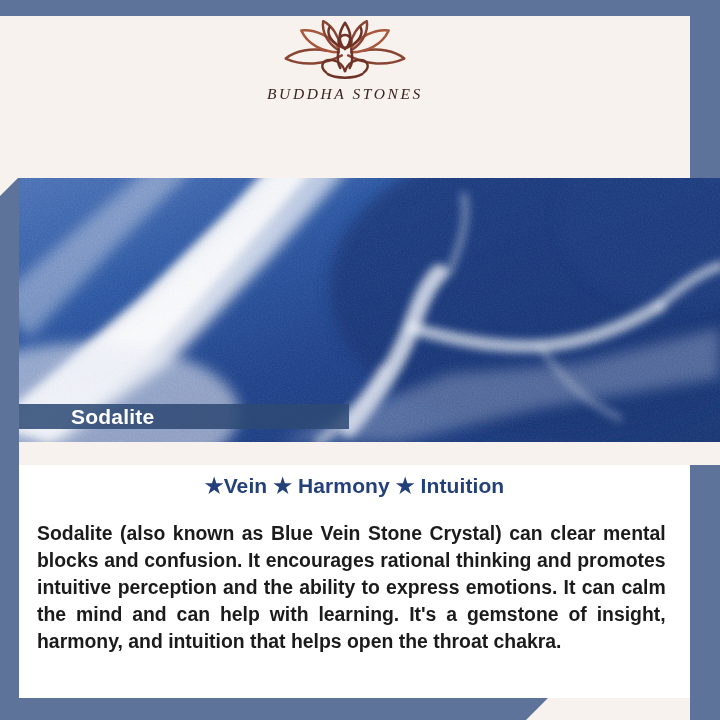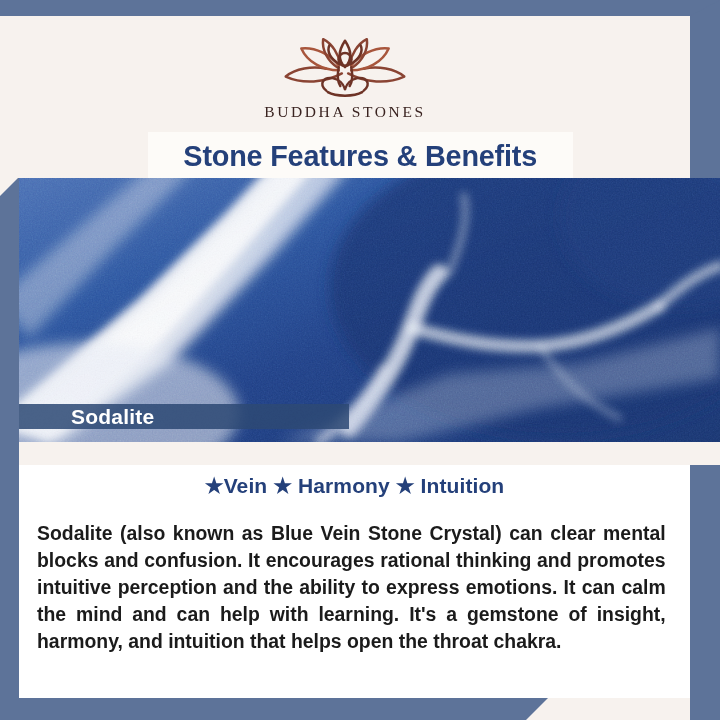--- a/index.html
+++ b/index.html
@@ -61,23 +61,24 @@
   .header {
     position: absolute;
     left: 0; top: 16px;
     width: 690px;
     height: 162px;
     background: #f7f2ee;
   }
 
   .logo-wrap {
     position: absolute;
-    left: 0; top: 20px;
+    left: 0; top: 2px;
     width: 690px;
     text-align: center;
+    font-style: italic;
   }
   .logo-mark {
     width: 156px;
     height: 64px;
     margin: 0 auto;
     display: block;
   }
   .logo-text {
     margin-top: 3px;
     font-family: "Liberation Serif", serif;
@@ -221,23 +222,20 @@
           <path d="M108 40 C110 50 110 58 106 64" stroke="#6e3326"></path>
 
           <path d="M76 70 C66 62 72 52 84 54 C94 56 98 62 100 68" stroke="#6e3326"></path>
           <path d="M124 70 C134 62 128 52 116 54 C106 56 102 62 100 68" stroke="#6e3326"></path>
           <path d="M78 72 C88 78 112 78 122 72" stroke="#6e3326"></path>
         </g>
       </svg>
       <div class="logo-text">BUDDHA STONES</div>
     </div>
 
-    <div class="title-band">
-      <div class="title-text">Stone Features &amp; Benefits</div>
-    </div>
   </div>
 
   <div class="stone-photo">
     <svg width="701" height="264" viewBox="0 0 701 264" preserveAspectRatio="none">
       <defs>
         <linearGradient id="baseblue" x1="0" y1="0" x2="1" y2="1">
           <stop offset="0%" stop-color="#4a6fb5"></stop>
           <stop offset="28%" stop-color="#2a54a0"></stop>
           <stop offset="55%" stop-color="#1e3f86"></stop>
           <stop offset="100%" stop-color="#16336f"></stop>

